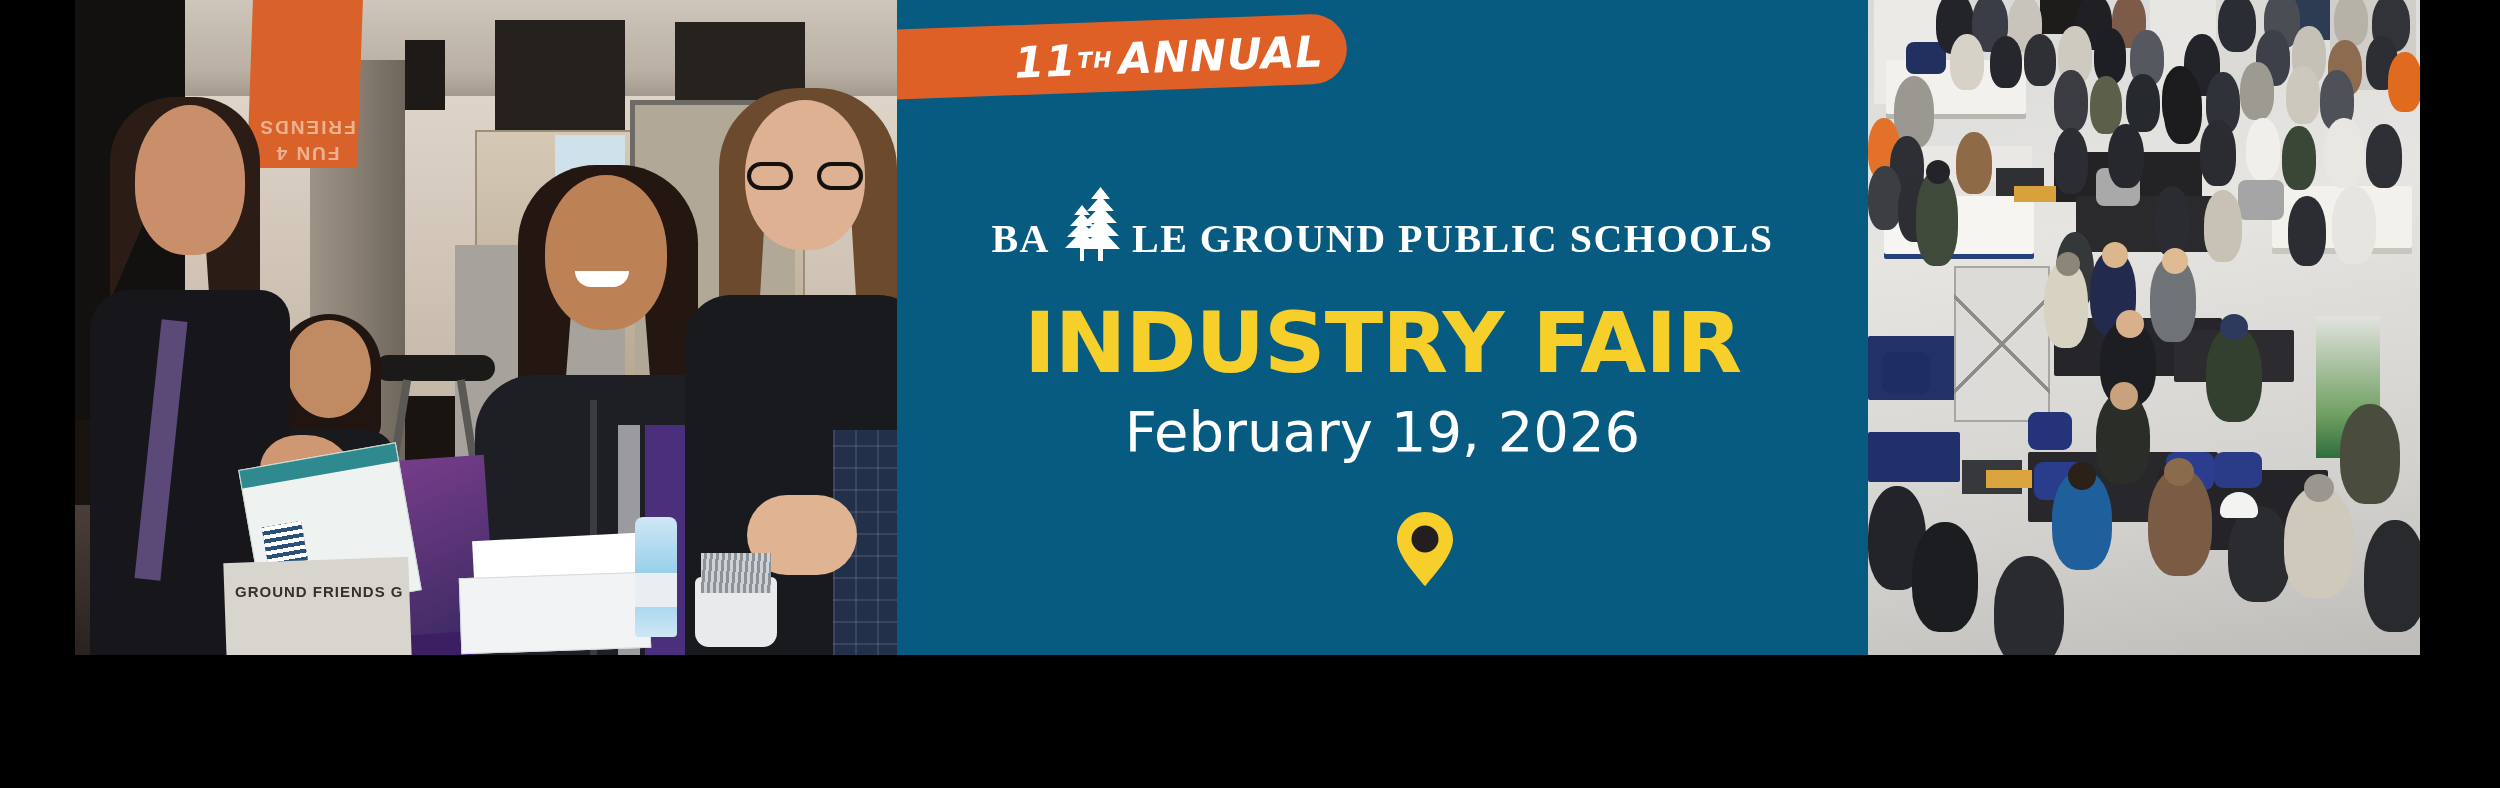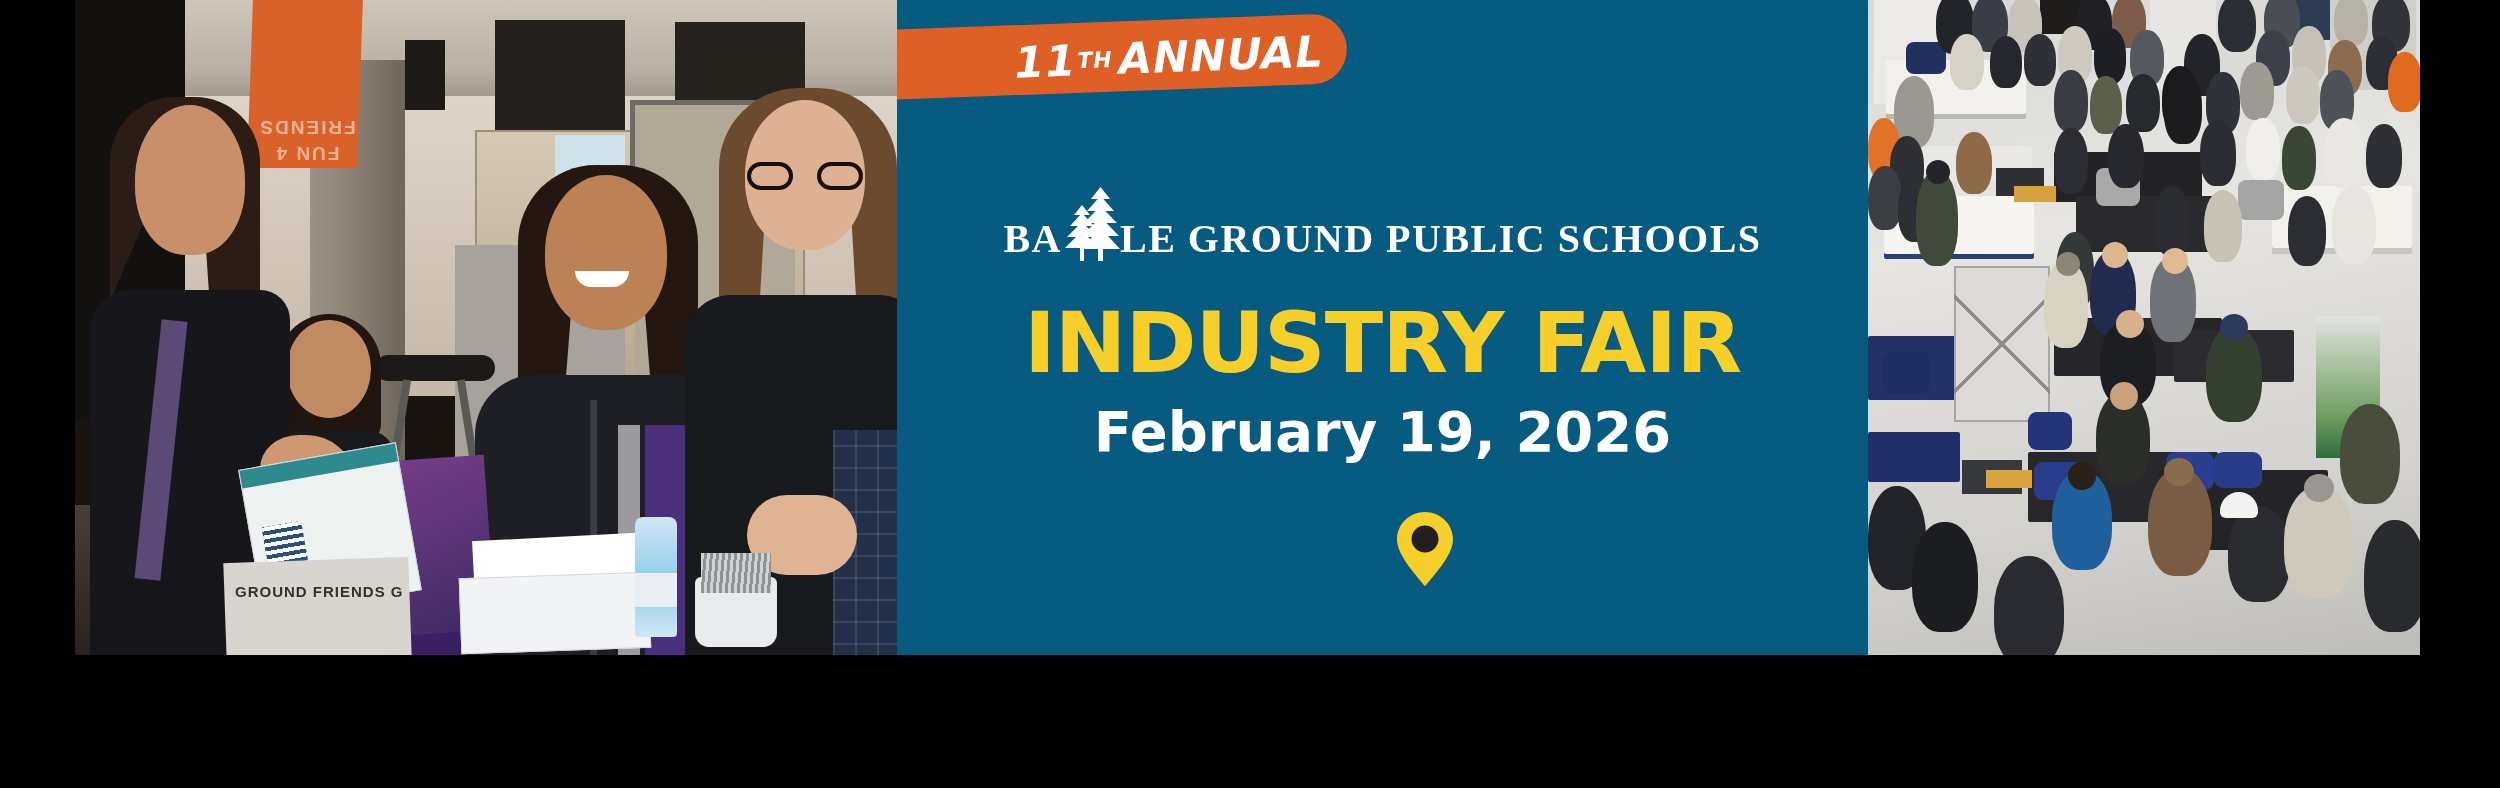--- a/index.html
+++ b/index.html
@@ -291,21 +291,21 @@
     letter-spacing:1px;
     white-space:nowrap;
   }
   .ribbon-label sup{
     font-size:22px; vertical-align:super; margin-left:1px; margin-right:6px;
   }
 
   .district-logo{
     position:absolute; left:0; top:185px; width:100%;
     display:flex; align-items:flex-end; justify-content:center;
-    gap:0px;
+    gap:12px;
   }
   .logo-text{
     color:#fff;
     font-family:"Liberation Serif", serif;
     font-size:40px; font-weight:700;
     letter-spacing:1.5px;
     line-height:44px;
     white-space:nowrap;
   }
   .logo-trees{
@@ -323,21 +323,21 @@
     letter-spacing:-1px;
     line-height:92px;
     white-space:nowrap;
     transform:scaleX(1.02);
   }
   .date{
     position:absolute; left:0; top:400px; width:100%;
     text-align:center;
     color:#ffffff;
     font-family:"DejaVu Sans", sans-serif;
-    font-size:56px; font-weight:700;
+    font-size:56px; font-weight:400;
     line-height:64px;
     letter-spacing:0px;
     white-space:nowrap;
   }
 
   .venue-box{
     position:absolute; left:329px; top:554px; width:364px; height:101px;
     background:#231F20;
     display:flex; align-items:center; justify-content:center;
   }

